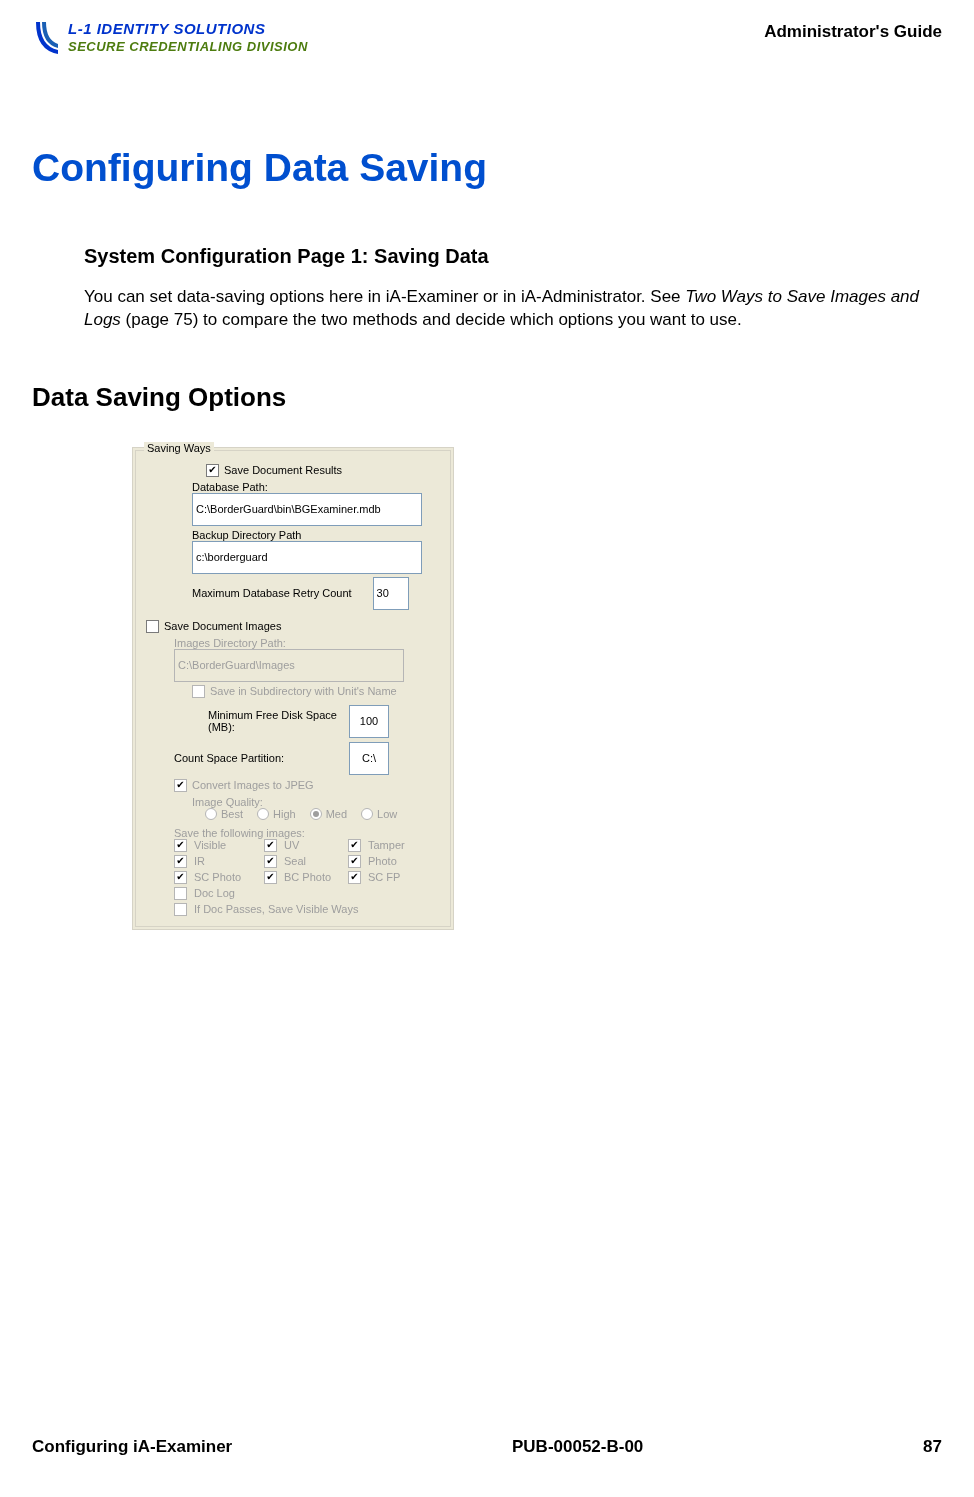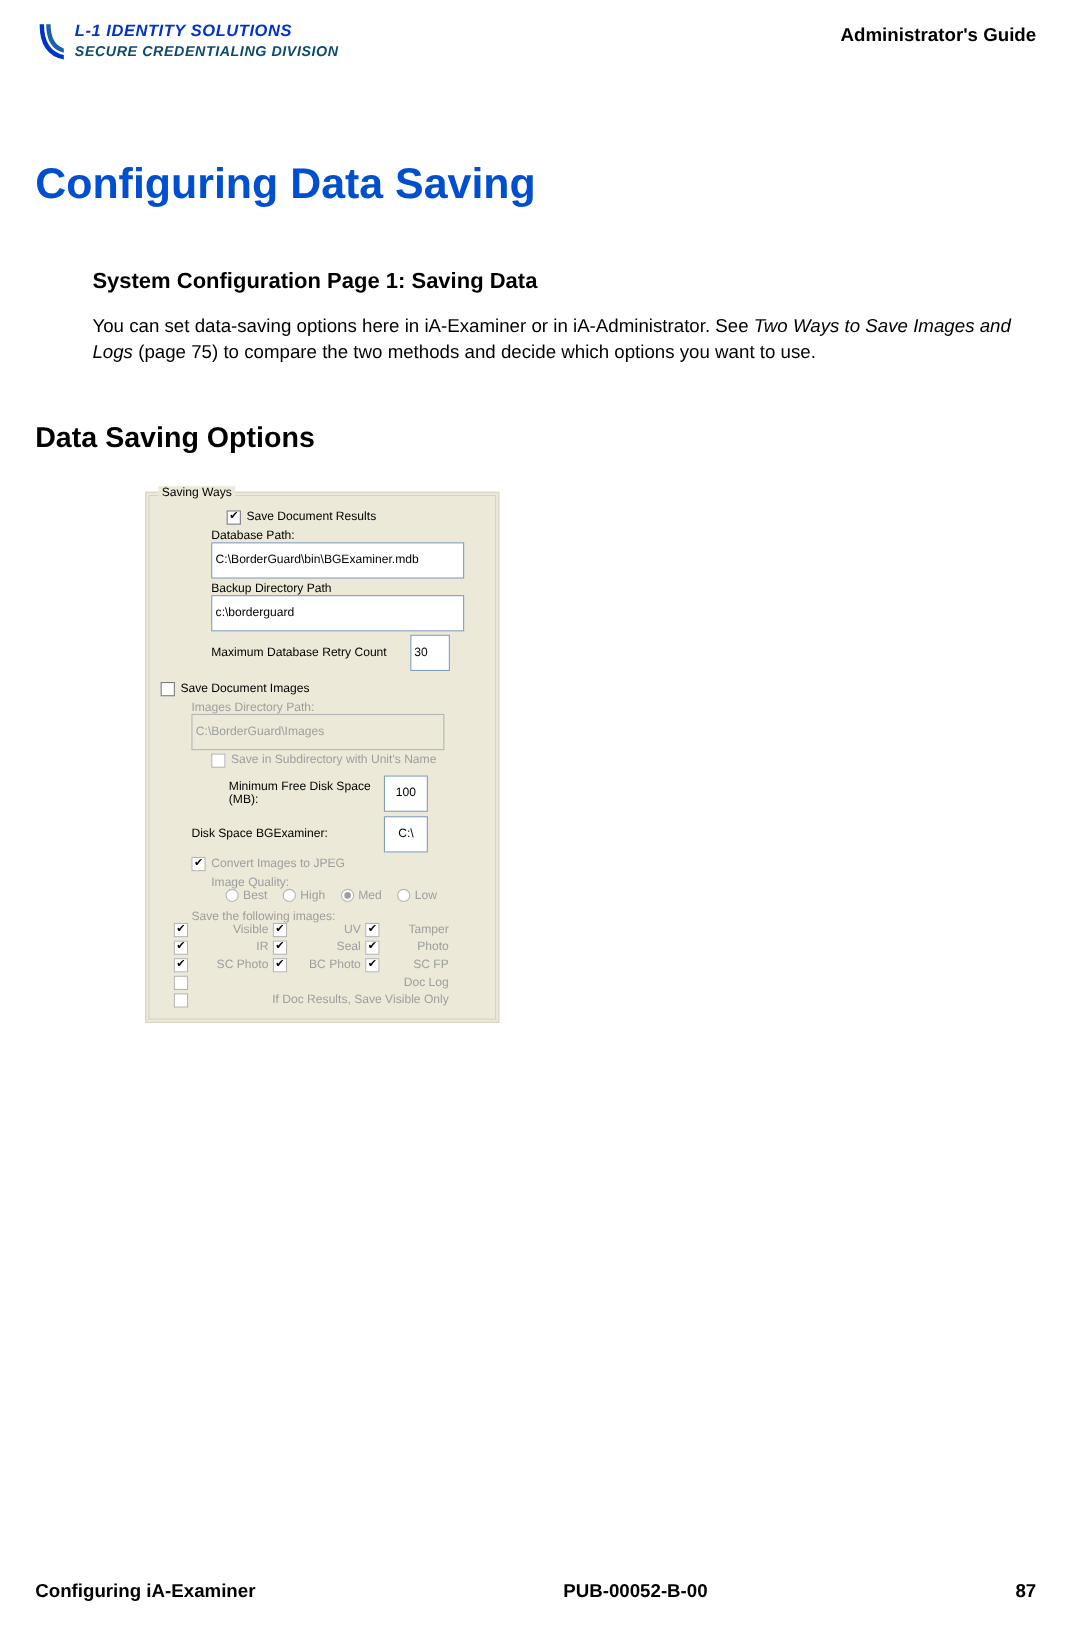--- a/index.html
+++ b/index.html
@@ -10,21 +10,21 @@
       background: #fff;
       color: #000;
       position: relative;
       padding: 20px 32px;
     }
     .header-row { display: flex; justify-content: space-between; align-items: flex-start; margin-bottom: 6px; }
     .logo { display: flex; align-items: flex-start; gap: 6px; }
     .logo-mark { width: 30px; height: 36px; }
     .logo-mark svg { width: 100%; height: 100%; }
     .logo-text-1 { color: #0033cc; font-weight: bold; font-style: italic; font-size: 15px; letter-spacing: 0.5px; }
-    .logo-text-2 { color: #0c4a6e; font-style: italic; font-weight: bold; font-size: 13px; letter-spacing: 0.5px; margin-top: 2px; }
+    .logo-text-2 { color: #4d7c0f; font-style: italic; font-weight: bold; font-size: 13px; letter-spacing: 0.5px; margin-top: 2px; }
     .guide-title { font-weight: bold; font-size: 17px; margin-top: 2px; }
     .page-title { color: #004fcf; font-weight: bold; font-size: 39px; margin-top: 90px; margin-bottom: 55px; }
     .subhead { font-weight: bold; font-size: 20px; margin-left: 52px; margin-bottom: 18px; font-family: Arial, sans-serif; }
     .body-text { font-size: 17px; margin-left: 52px; margin-right: 20px; line-height: 1.35; margin-bottom: 50px; }
     .body-text .italic { font-style: italic; }
     .section-head { font-weight: bold; font-size: 26px; margin-bottom: 34px; }
     
     .dlg {
       margin-left: 100px;
       width: 322px;
@@ -63,21 +63,21 @@
       font-family: Tahoma, Arial, sans-serif;
     }
     .txt.short { width: 36px; }
     .txt.med { width: 40px; text-align: center; }
     .txt.disabled { background: #ece9d8; border-color: #b5b5b5; color: #9e9e9e; }
     .radio { width: 12px; height: 12px; border: 1px solid #7a7a7a; border-radius: 50%; background: #fff; display: inline-flex; align-items: center; justify-content: center; }
     .radio.checked::after { content: ""; width: 6px; height: 6px; border-radius: 50%; background: #9e9e9e; }
     .radio.disabled { border-color: #b5b5b5; }
     .radiorow { display: flex; gap: 14px; align-items: center; margin-left: 12px; margin-bottom: 4px; padding-left: 47px; }
     .radiopair { display: flex; align-items: center; gap: 4px; }
-    .save-grid { display: grid; grid-template-columns: 16px 66px 16px 60px 16px 56px; row-gap: 3px; column-gap: 4px; align-items: center; margin-left: 12px; text-align: right; }
+    .save-grid { display: grid; grid-template-columns: 16px 66px 16px 60px 16px 56px; row-gap: 3px; column-gap: 4px; align-items: center; margin-left: 28px; }
     .footer {
       position: absolute;
       bottom: 40px; left: 32px; right: 32px;
       display: flex; justify-content: space-between;
       font-weight: bold; font-size: 17px;
     }
     .gap6 { height: 6px; }
     .gap3 { height: 3px; }
   </style>
 </head>
@@ -142,21 +142,21 @@
     <div class="row indent2">
       <span class="chk disabled"></span>
       <span class="lbl disabled">Save in Subdirectory with Unit's Name</span>
     </div>
     <div class="gap3"></div>
     <div class="row indent1">
       <span class="lbl" style="width:170px;padding-left:34px;">Minimum Free Disk Space (MB):</span>
       <input class="txt med" value="100" style="">
     </div>
     <div class="row indent1">
-      <span class="lbl" style="width:170px;">Disk Space BGExaminer:</span>
+      <span class="lbl" style="width:170px;">Count Space Partition:</span>
       <input class="txt med" value="C:\" style="">
     </div>
 
     <div class="row indent1">
       <span class="chk checked disabled"></span>
       <span class="lbl disabled">Convert Images to JPEG</span>
     </div>
     <div class="indent2"><span class="lbl disabled">Image Quality:</span></div>
     <div class="radiorow indent1">
       <span class="radiopair">
@@ -198,21 +198,21 @@
         <span class="lbl disabled">SC Photo</span>
       <span class="chk checked disabled"></span>
         <span class="lbl disabled">BC Photo</span>
       <span class="chk checked disabled"></span>
         <span class="lbl disabled">SC FP</span>
 
       <span class="chk disabled"></span>
         <span class="lbl disabled" style="grid-column: span 5;">Doc Log</span>
 
       <span class="chk disabled"></span>
-        <span class="lbl disabled" style="grid-column: span 5;">If Doc Results, Save Visible Only</span>
+        <span class="lbl disabled" style="grid-column: span 5;">If Doc Passes, Save Visible Ways</span>
     </div>
   </div>
 </div>
 
 <div class="footer">
   <span>Configuring iA-Examiner</span>
   <span>PUB-00052-B-00</span>
   <span>87</span>
 </div>
 

